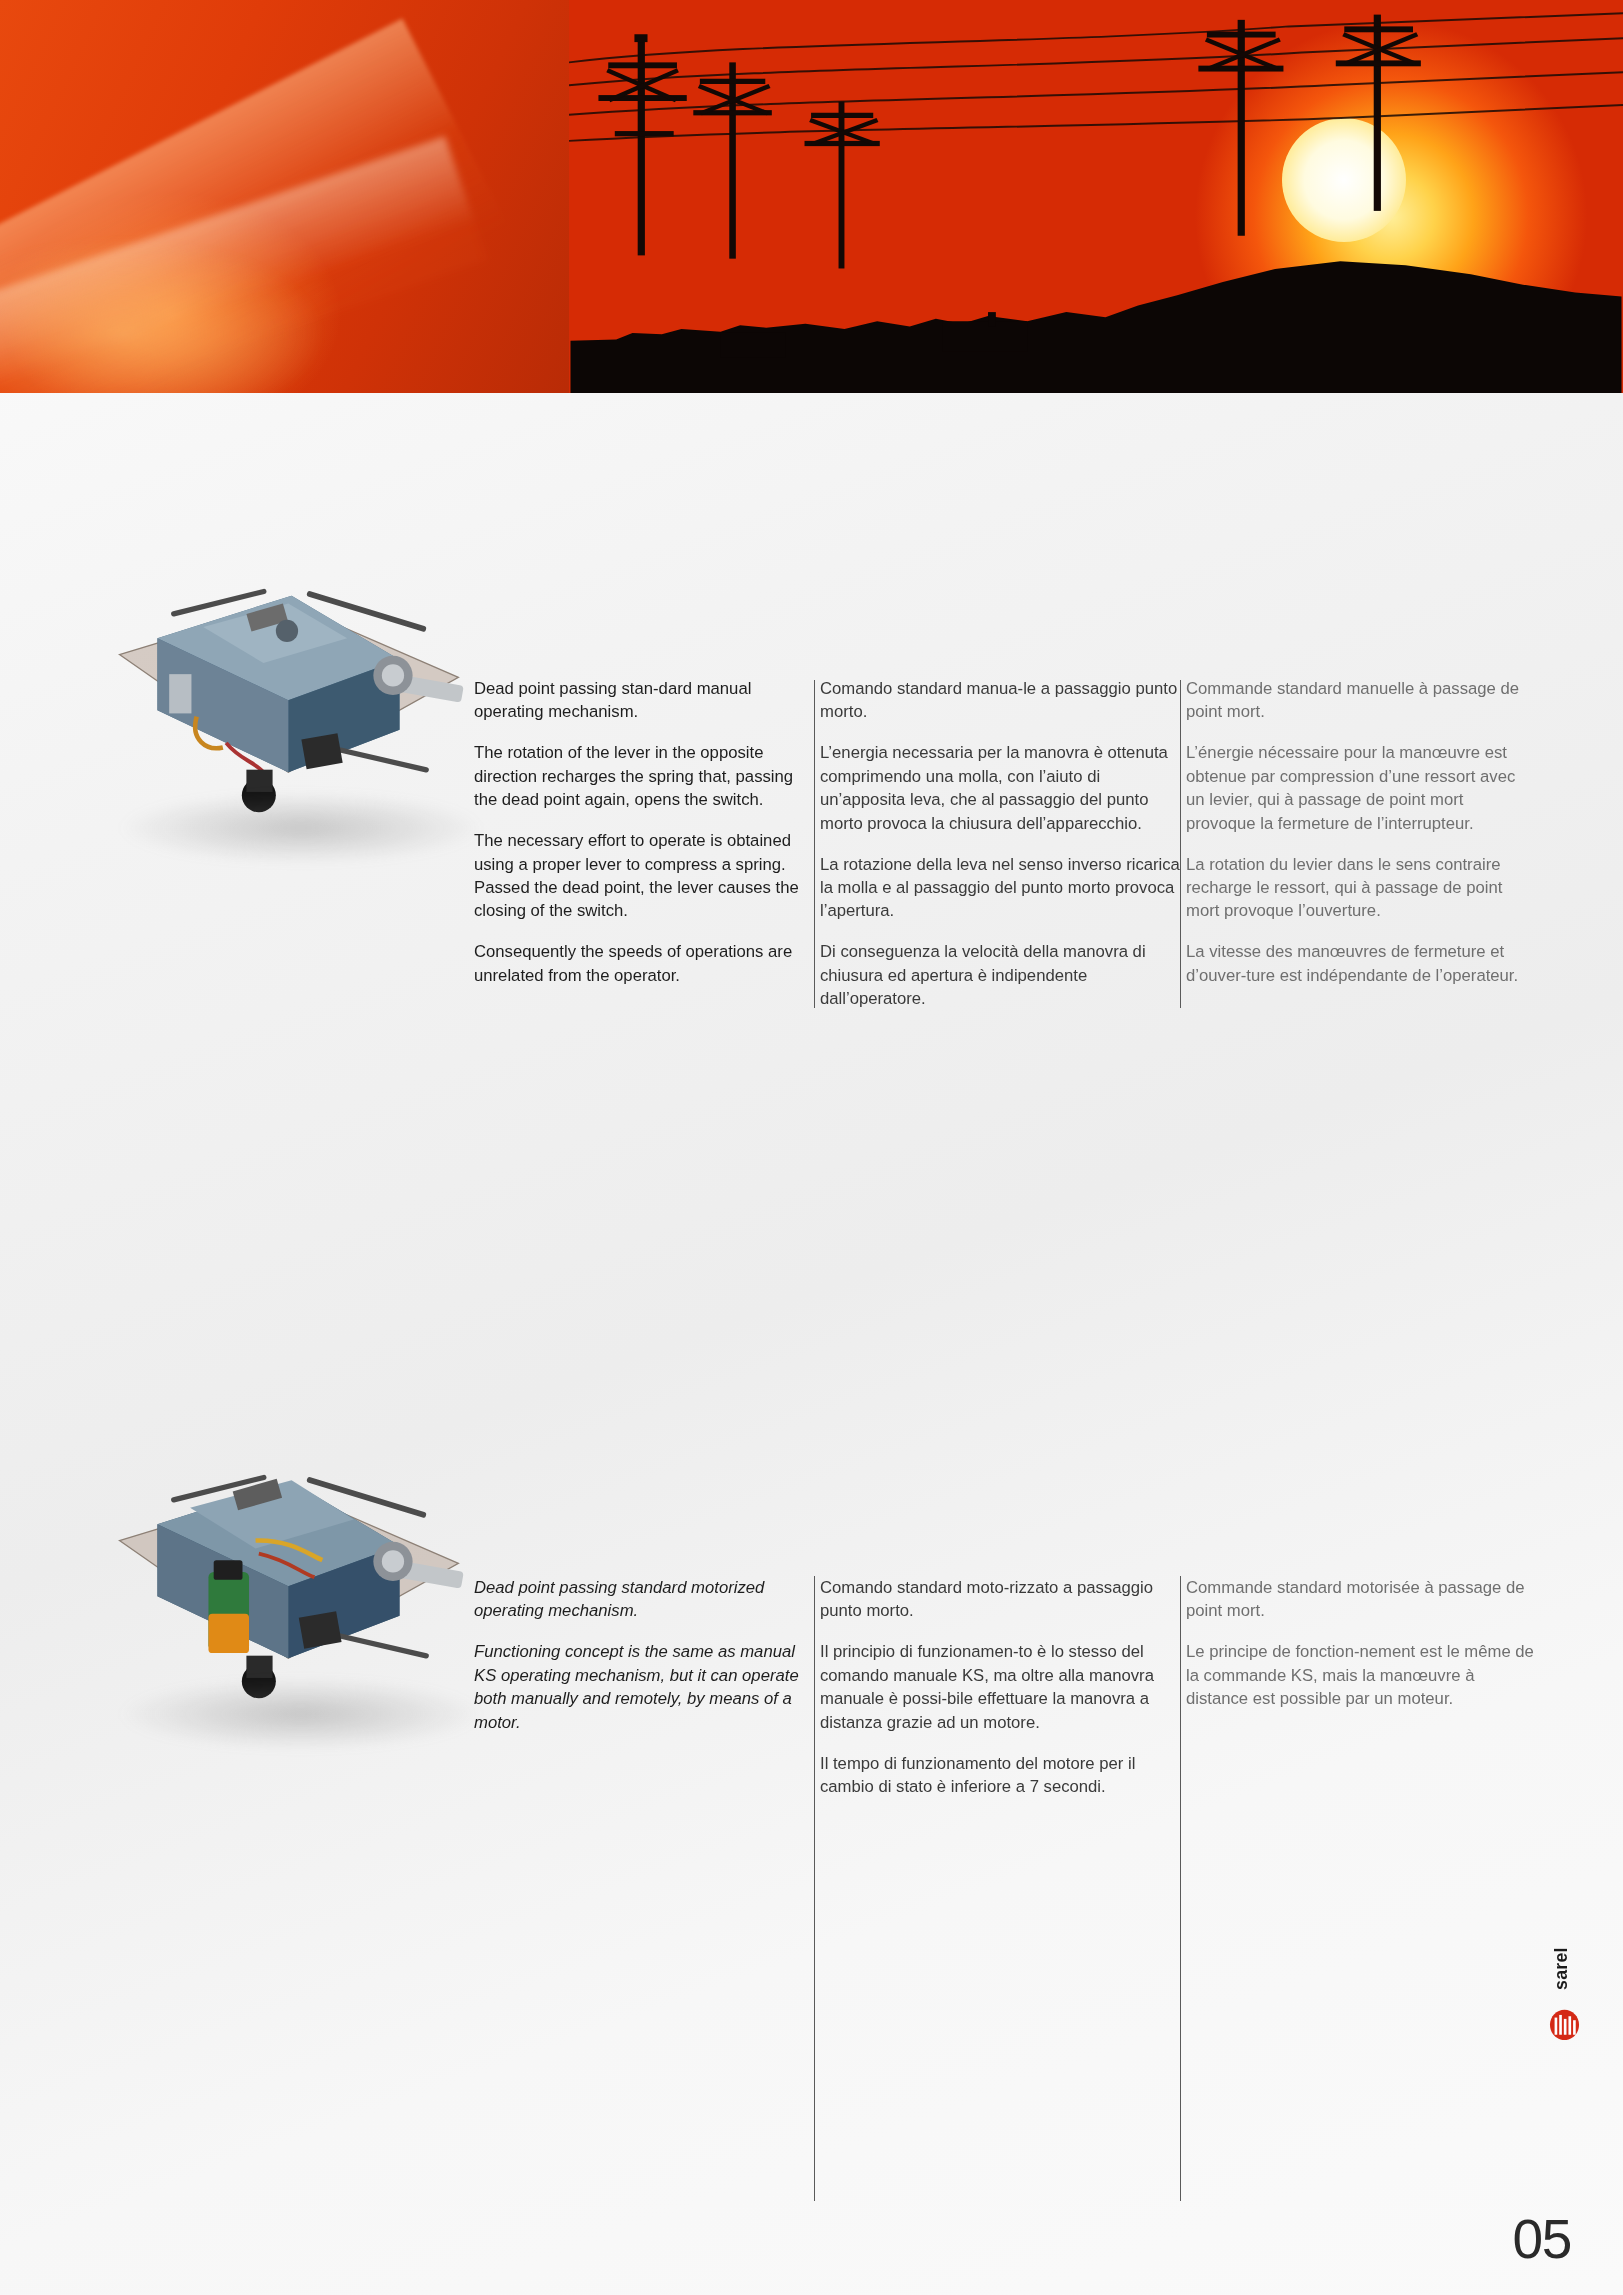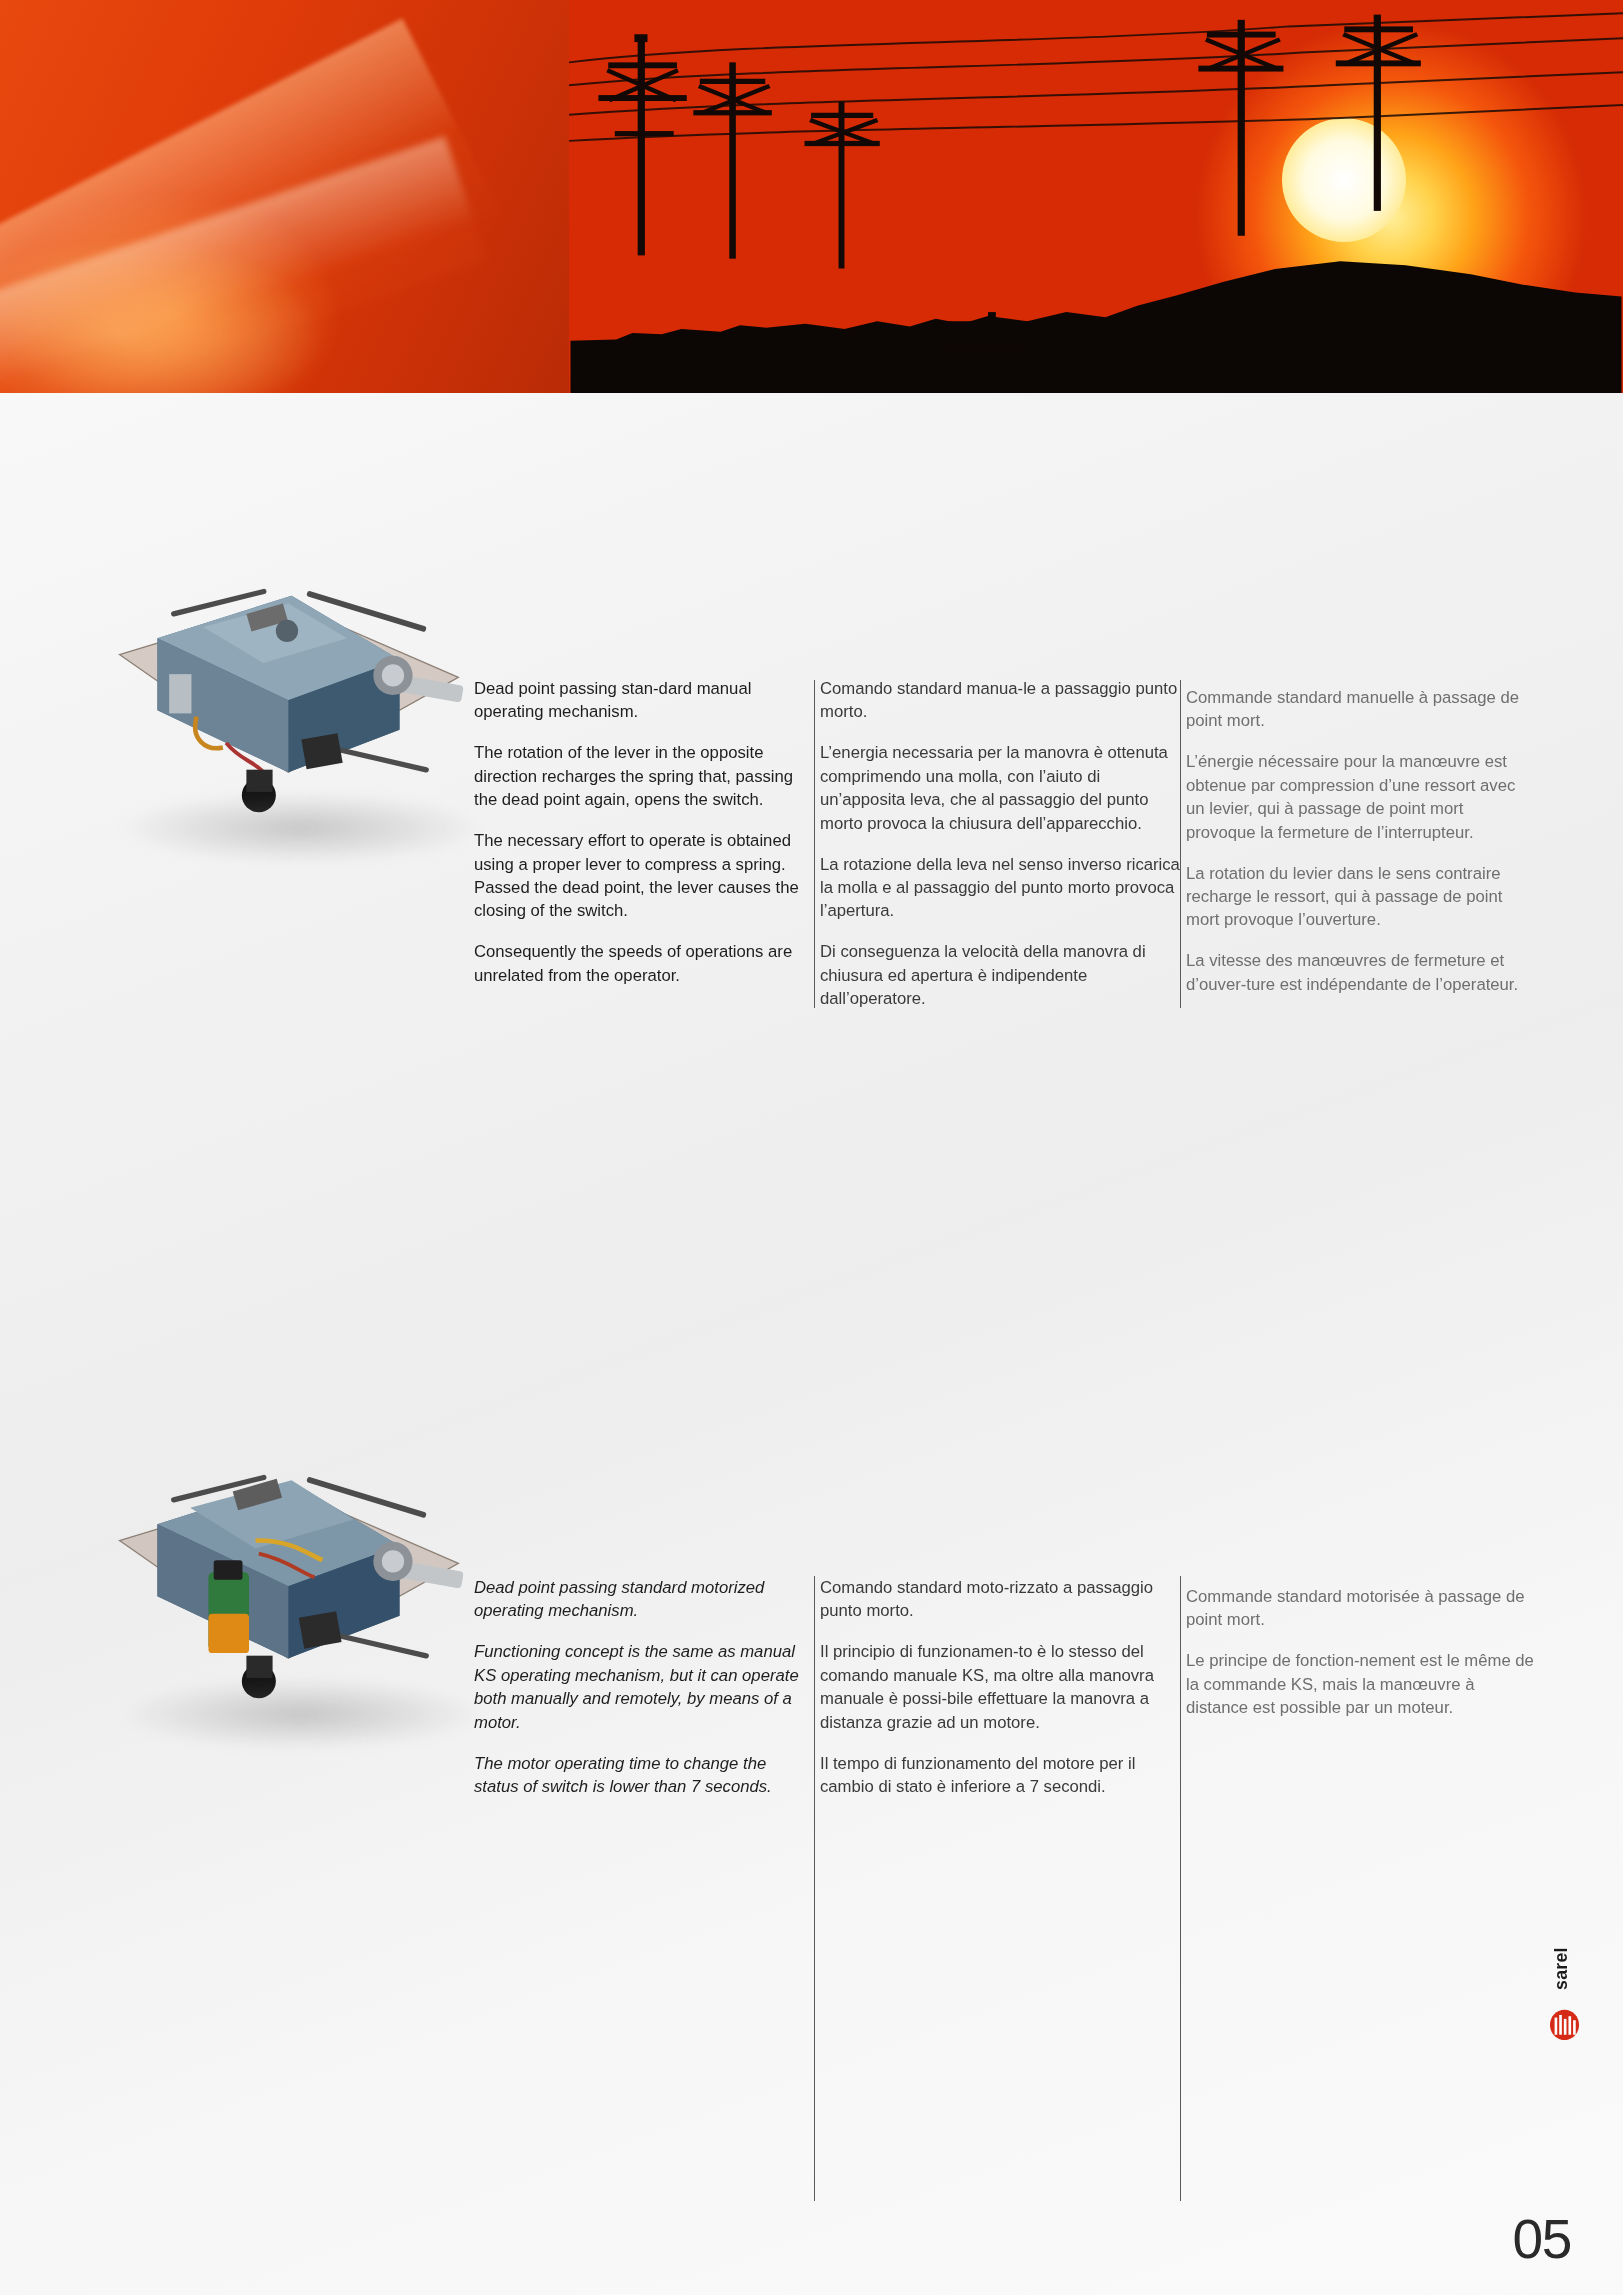--- a/index.html
+++ b/index.html
@@ -117,21 +117,21 @@
     background: #5a5a5a;
   }
   .col p {
     font-size: 16.7px;
     line-height: 1.40;
     margin-bottom: 17.7px;
   }
   .col p:last-child { margin-bottom: 0; }
   .col-en p { color: #1e1e1e; }
   .col-it p { color: #3a3a3a; }
-  .col-fr p { color: #6f6f6f; margin-top: 9px; }
+  .col-fr p { color: #6f6f6f; }
 
   
   .page-number {
     position: absolute;
     right: 52px; bottom: 23.6px;
     font-size: 55px;
     color: #2a2a2a;
     font-weight: 300;
     letter-spacing: -1.3px;
     font-family: "Liberation Sans", sans-serif;
@@ -323,21 +323,20 @@
         <circle cx="255" cy="335" r="26" fill="#141414"></circle>
         <rect x="236" y="296" width="40" height="34" fill="#2a2a2a"></rect>
         <rect x="316" y="238" width="58" height="48" fill="#2b2b2b" transform="rotate(-10 316 238)"></rect>
       </svg>
     </div>
 
     <div class="cols" style="left:474px; top:1576px; width:1099px;">
       <div class="col col-en" style="width:340px;font-style:italic;">
         <p>Dead point passing standard motorized operating mechanism.</p>
         <p>Functioning concept is the same as manual KS operating mechanism, but it can operate both manually and remotely, by means of a motor.</p>
-        <p>The motor operating time to change the status of switch is lower than 7 seconds.</p>
       </div>
       <div class="col col-it" style="width:366px;">
         <p>Comando standard moto-rizzato a passaggio punto morto.</p>
         <p>Il principio di funzionamen-to è lo stesso del comando manuale KS, ma oltre alla manovra manuale è possi-bile effettuare la manovra a distanza grazie ad un motore.</p>
         <p>Il tempo di funzionamento del motore per il cambio di stato è inferiore a 7 secondi.</p>
       </div>
       <div class="col col-fr" style="width:357px;">
         <p>Commande standard motorisée à passage de point mort.</p>
         <p>Le principe de fonction-nement est le même de la commande KS, mais la manœuvre à distance est possible par un moteur.</p>
       </div>

